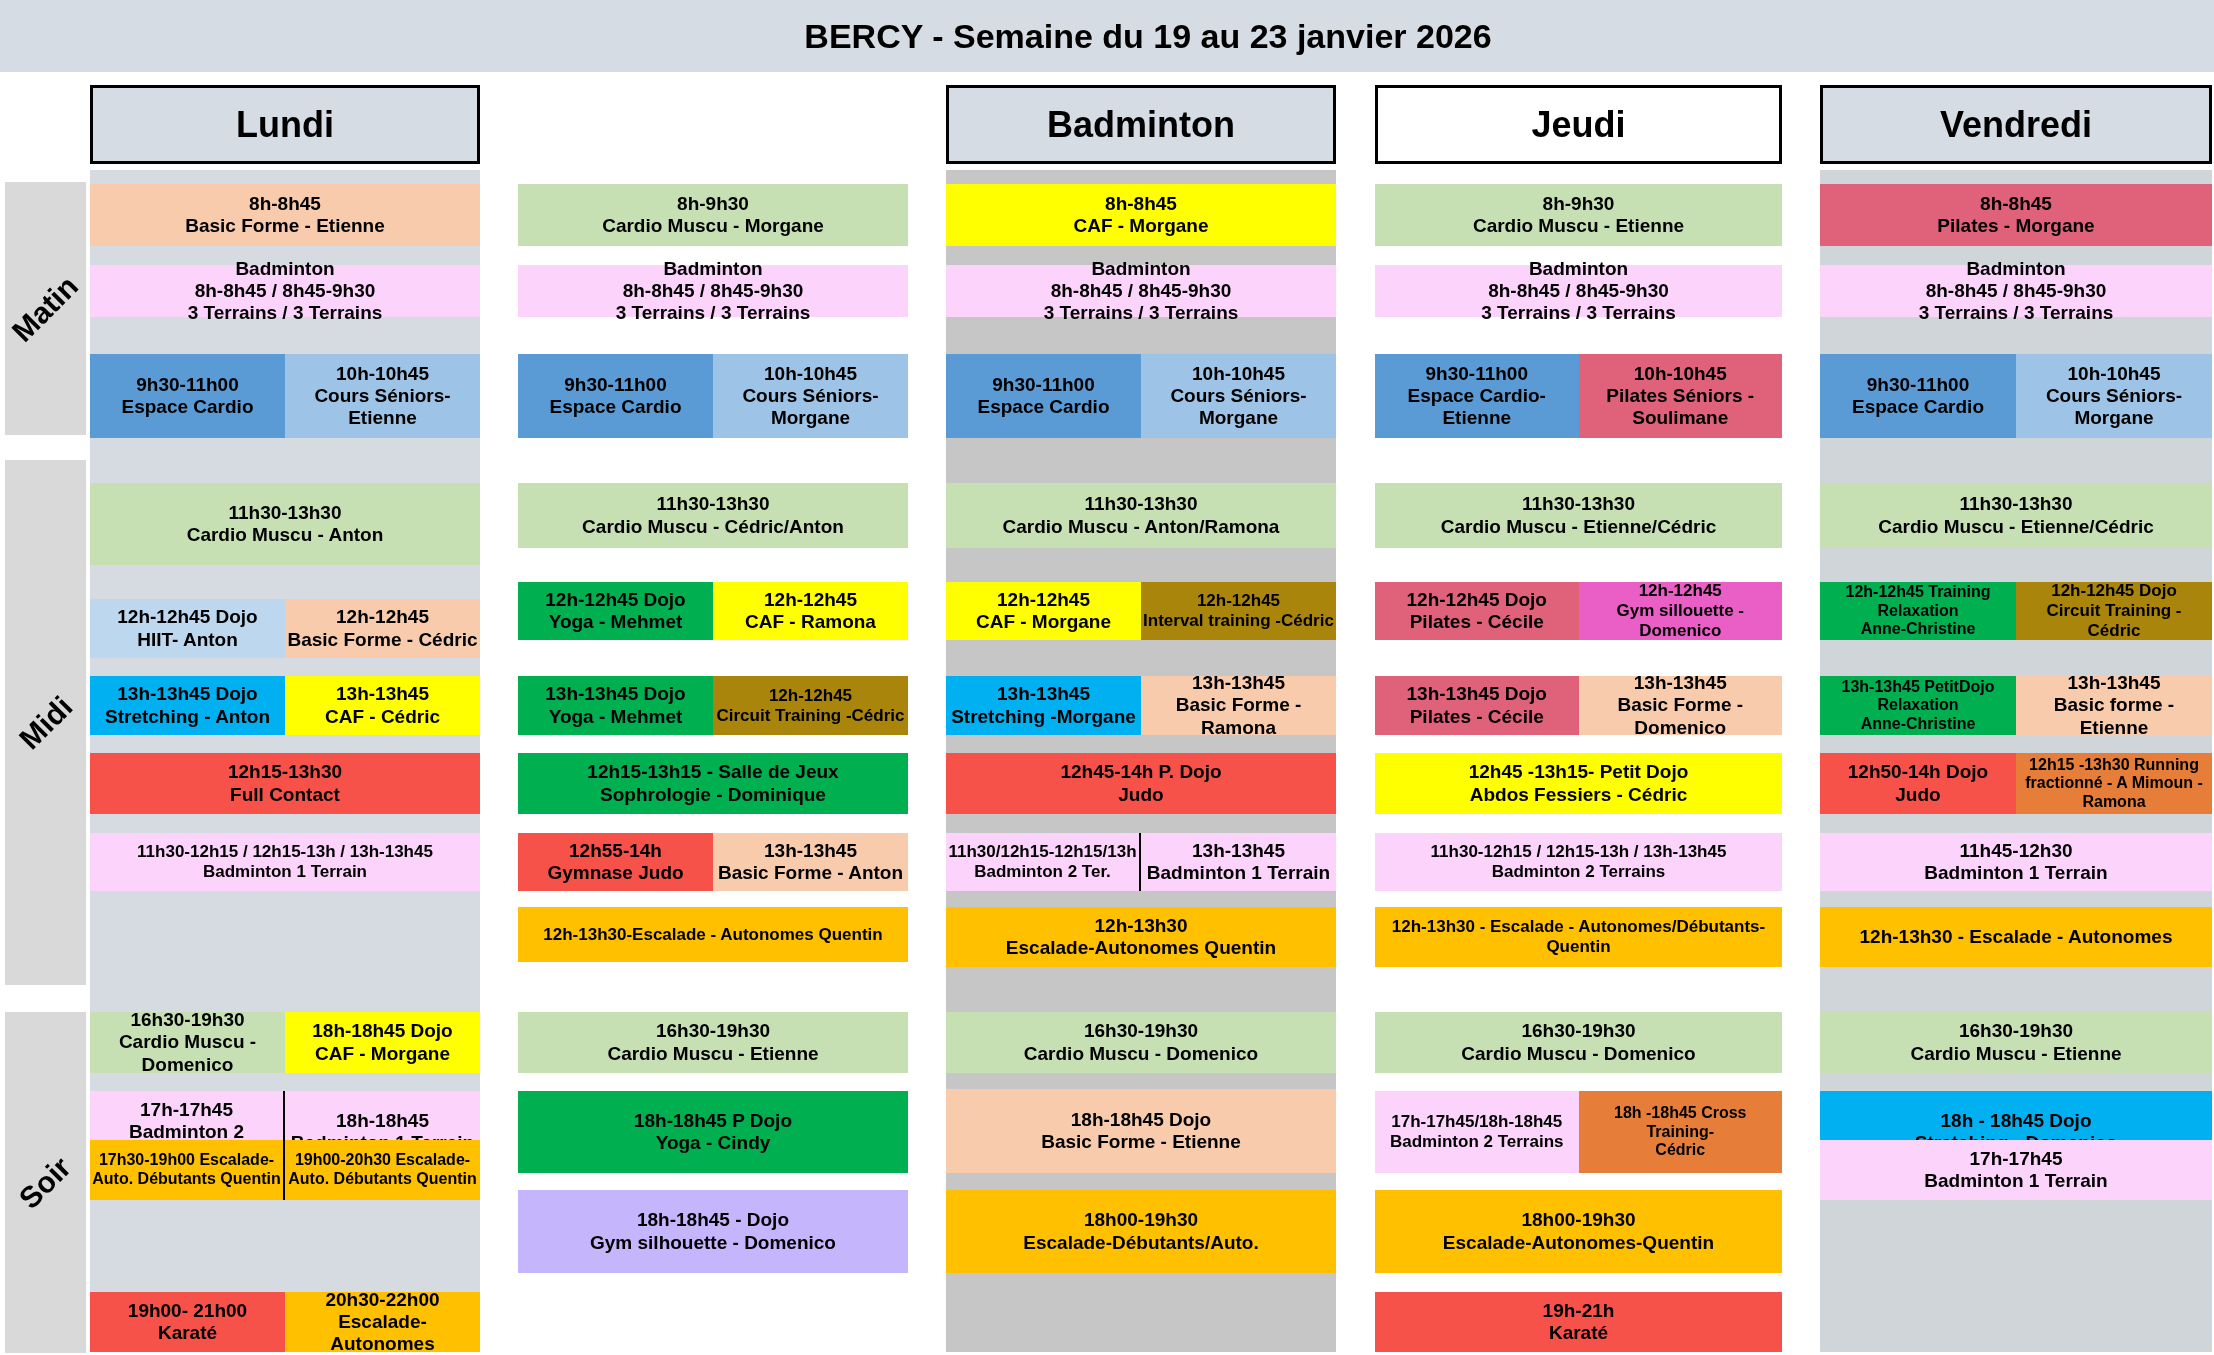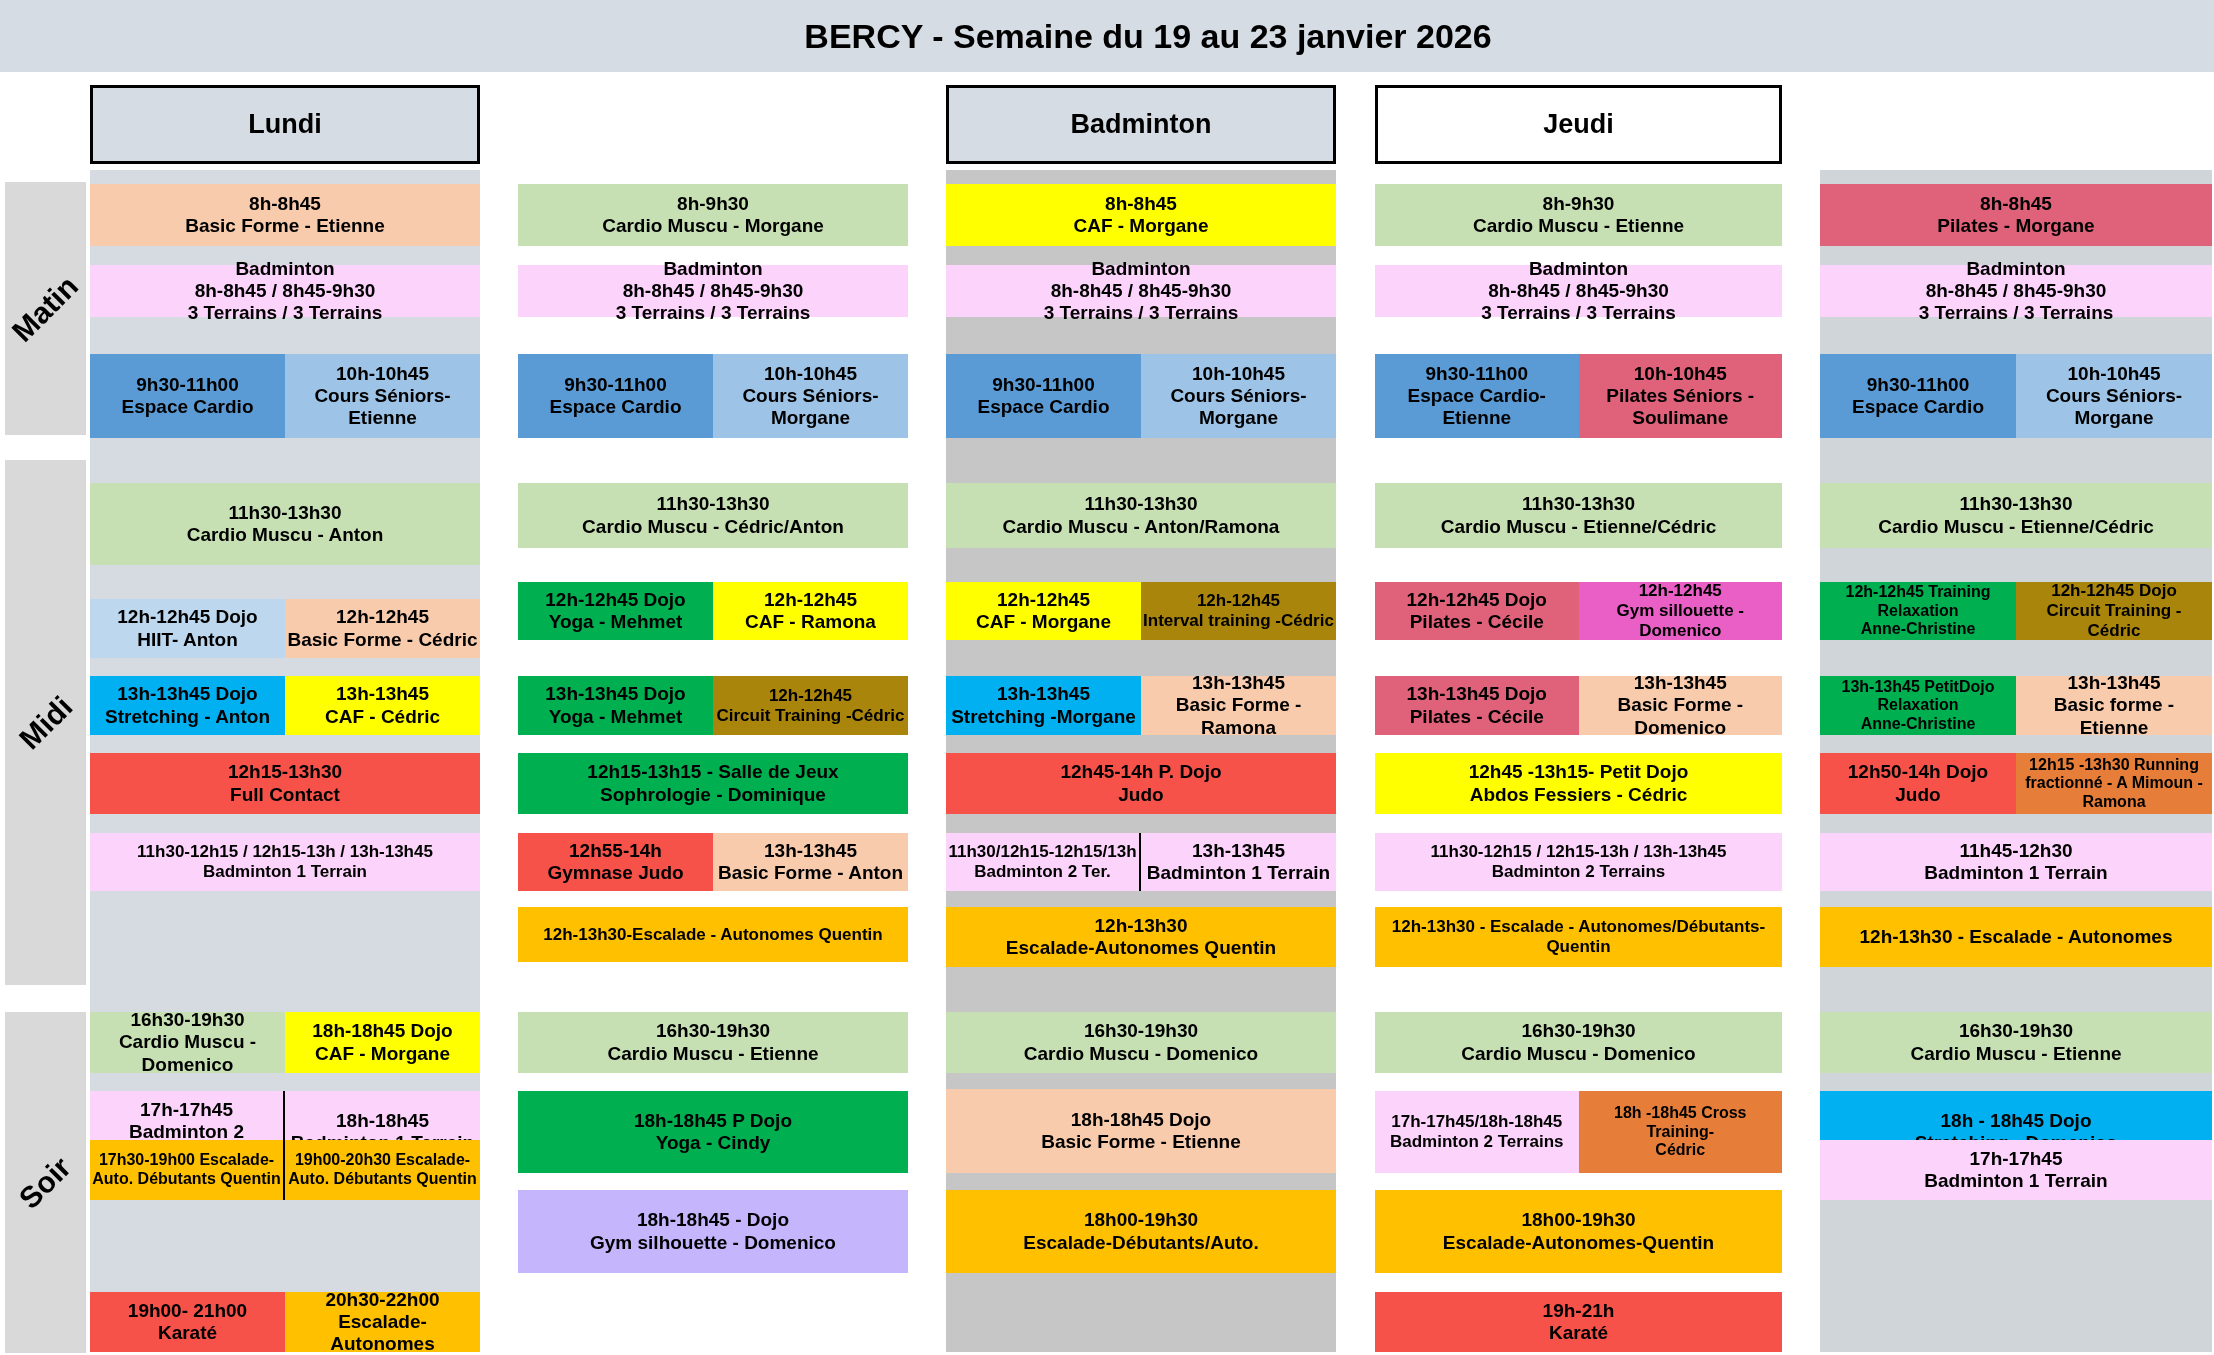--- a/index.html
+++ b/index.html
@@ -16,21 +16,21 @@
   .bar-soir{top:1012px;height:341px}
   .rot{transform:rotate(-45deg);font-size:30px;font-weight:bold;white-space:nowrap;}
 
   .day{position:absolute;top:0;height:1355px;}
   .colbg{position:absolute;top:170px;height:1182px;left:0;width:100%;}
   .bg-lun{background:#d6dbe2}.bg-mar{background:#ffffff}.bg-mer{background:#c6c6c6}
   .bg-jeu{background:#ffffff}.bg-ven{background:#d0d5da}
 
   .dhead{position:absolute;top:85px;height:79px;left:0;width:100%;border:3px solid #000;
     box-sizing:border-box;display:flex;align-items:center;justify-content:center;
-    font-size:27px;font-weight:bold;}
+    font-size:36px;font-weight:bold;}
   .h-gray{background:#d6dce4}.h-white{background:#ffffff}
 
   .blk{position:absolute;display:flex;align-items:center;justify-content:center;text-align:center;
     white-space:pre-line;font-weight:bold;font-size:19px;line-height:1.16;color:#000;
     box-sizing:border-box;padding:1px 2px;}
   .full{left:0;width:100%}.hl{left:0;width:50%}.hr{left:50%;width:50%}
   .f17{font-size:17px}.f16{font-size:16px}
   .bdr{border-right:2px solid #000}
 
   
@@ -223,20 +223,21 @@
     <div class="blk s2 hr c-orangedark f16">18h -18h45 Cross Training-
 Cédric</div>
     <div class="blk s3t full c-orange">18h00-19h30
 Escalade-Autonomes-Quentin</div>
     <div class="blk s4 full c-red">19h-21h
 Karaté</div>
   </div>
 
   <div class="day" style="left:1820px;width:392px">
     <div class="colbg bg-ven"></div>
+    <div class="dhead h-gray">Vendredi</div>
     <div class="blk m1 full c-rose">8h-8h45
 Pilates - Morgane</div>
     <div class="blk m2 full c-pink">Badminton
 8h-8h45 / 8h45-9h30
 3  Terrains / 3 Terrains</div>
     <div class="blk m3 hl c-blue">9h30-11h00
 Espace Cardio</div>
     <div class="blk m3 hr c-bluelight">10h-10h45
 Cours Séniors-Morgane</div>
     <div class="blk d1 full c-greenpale">11h30-13h30

